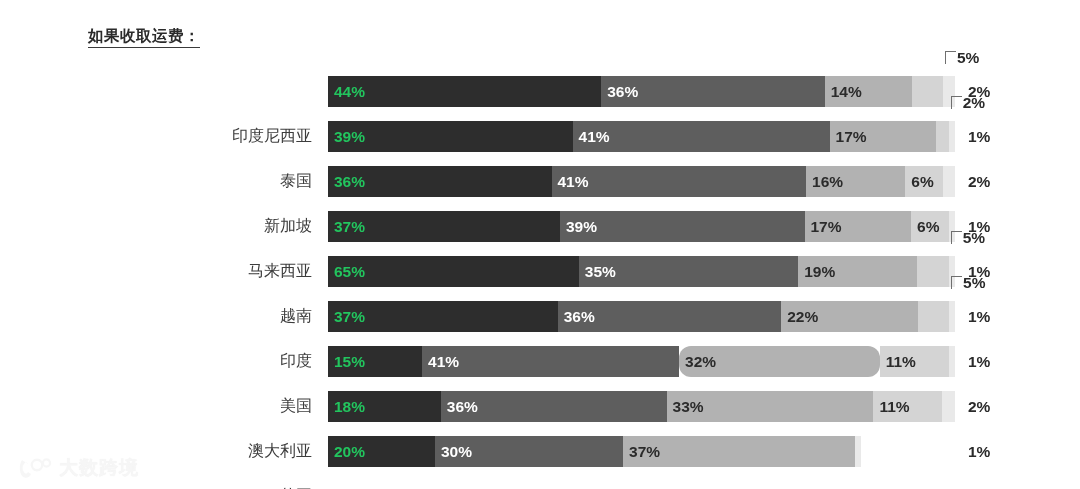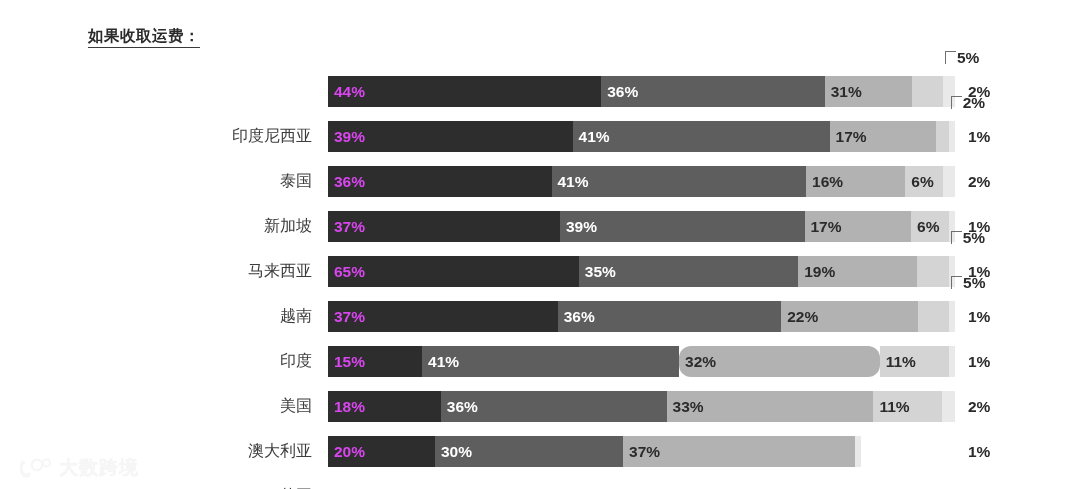--- a/index.html
+++ b/index.html
@@ -59,21 +59,21 @@
     overflow:visible;
   }
   .seg-label{
     font-size:15.5px;
     font-weight:bold;
     padding-left:6px;
     white-space:nowrap;
     line-height:1;
   }
   .s1{background:#2d2d2d;}
-  .s1 .seg-label{color:#d946ef;}
+  .s1 .seg-label{color:#22c55e;}
   .s2{background:#5e5e5e;}
   .s2 .seg-label{color:#ffffff;}
   .s3{background:#b2b2b2;}
   .s3 .seg-label{color:#2b2b2b;}
   .s4{background:#d4d4d4;}
   .s4 .seg-label{color:#2b2b2b;}
   .s5{background:#e9e9e9;}
 
   
   .outside-label{
@@ -140,21 +140,21 @@
       <div class="row" style="top: 76px;">
         <div class="cat-label">印度尼西亚</div>
         <div class="bar-track">
           <div class="seg s1" style="width: 275.88px;">
             <span class="seg-label">44%</span>
           </div>
           <div class="seg s2" style="width: 225.72px;">
             <span class="seg-label">36%</span>
           </div>
           <div class="seg s3" style="width: 87.78px;">
-            <span class="seg-label">31%</span>
+            <span class="seg-label">14%</span>
           </div>
           <div class="seg s4" style="width: 31.35px;">
             <span class="callout" style="left: 45.35px;"><span class="leader"></span><span>5%</span></span>
           </div>
           <div class="seg s5" style="width: 12.54px;"></div>
         </div>
         <div class="outside-label">2%</div>
       </div>
       <div class="row" style="top: 121px;">
         <div class="cat-label">泰国</div>

